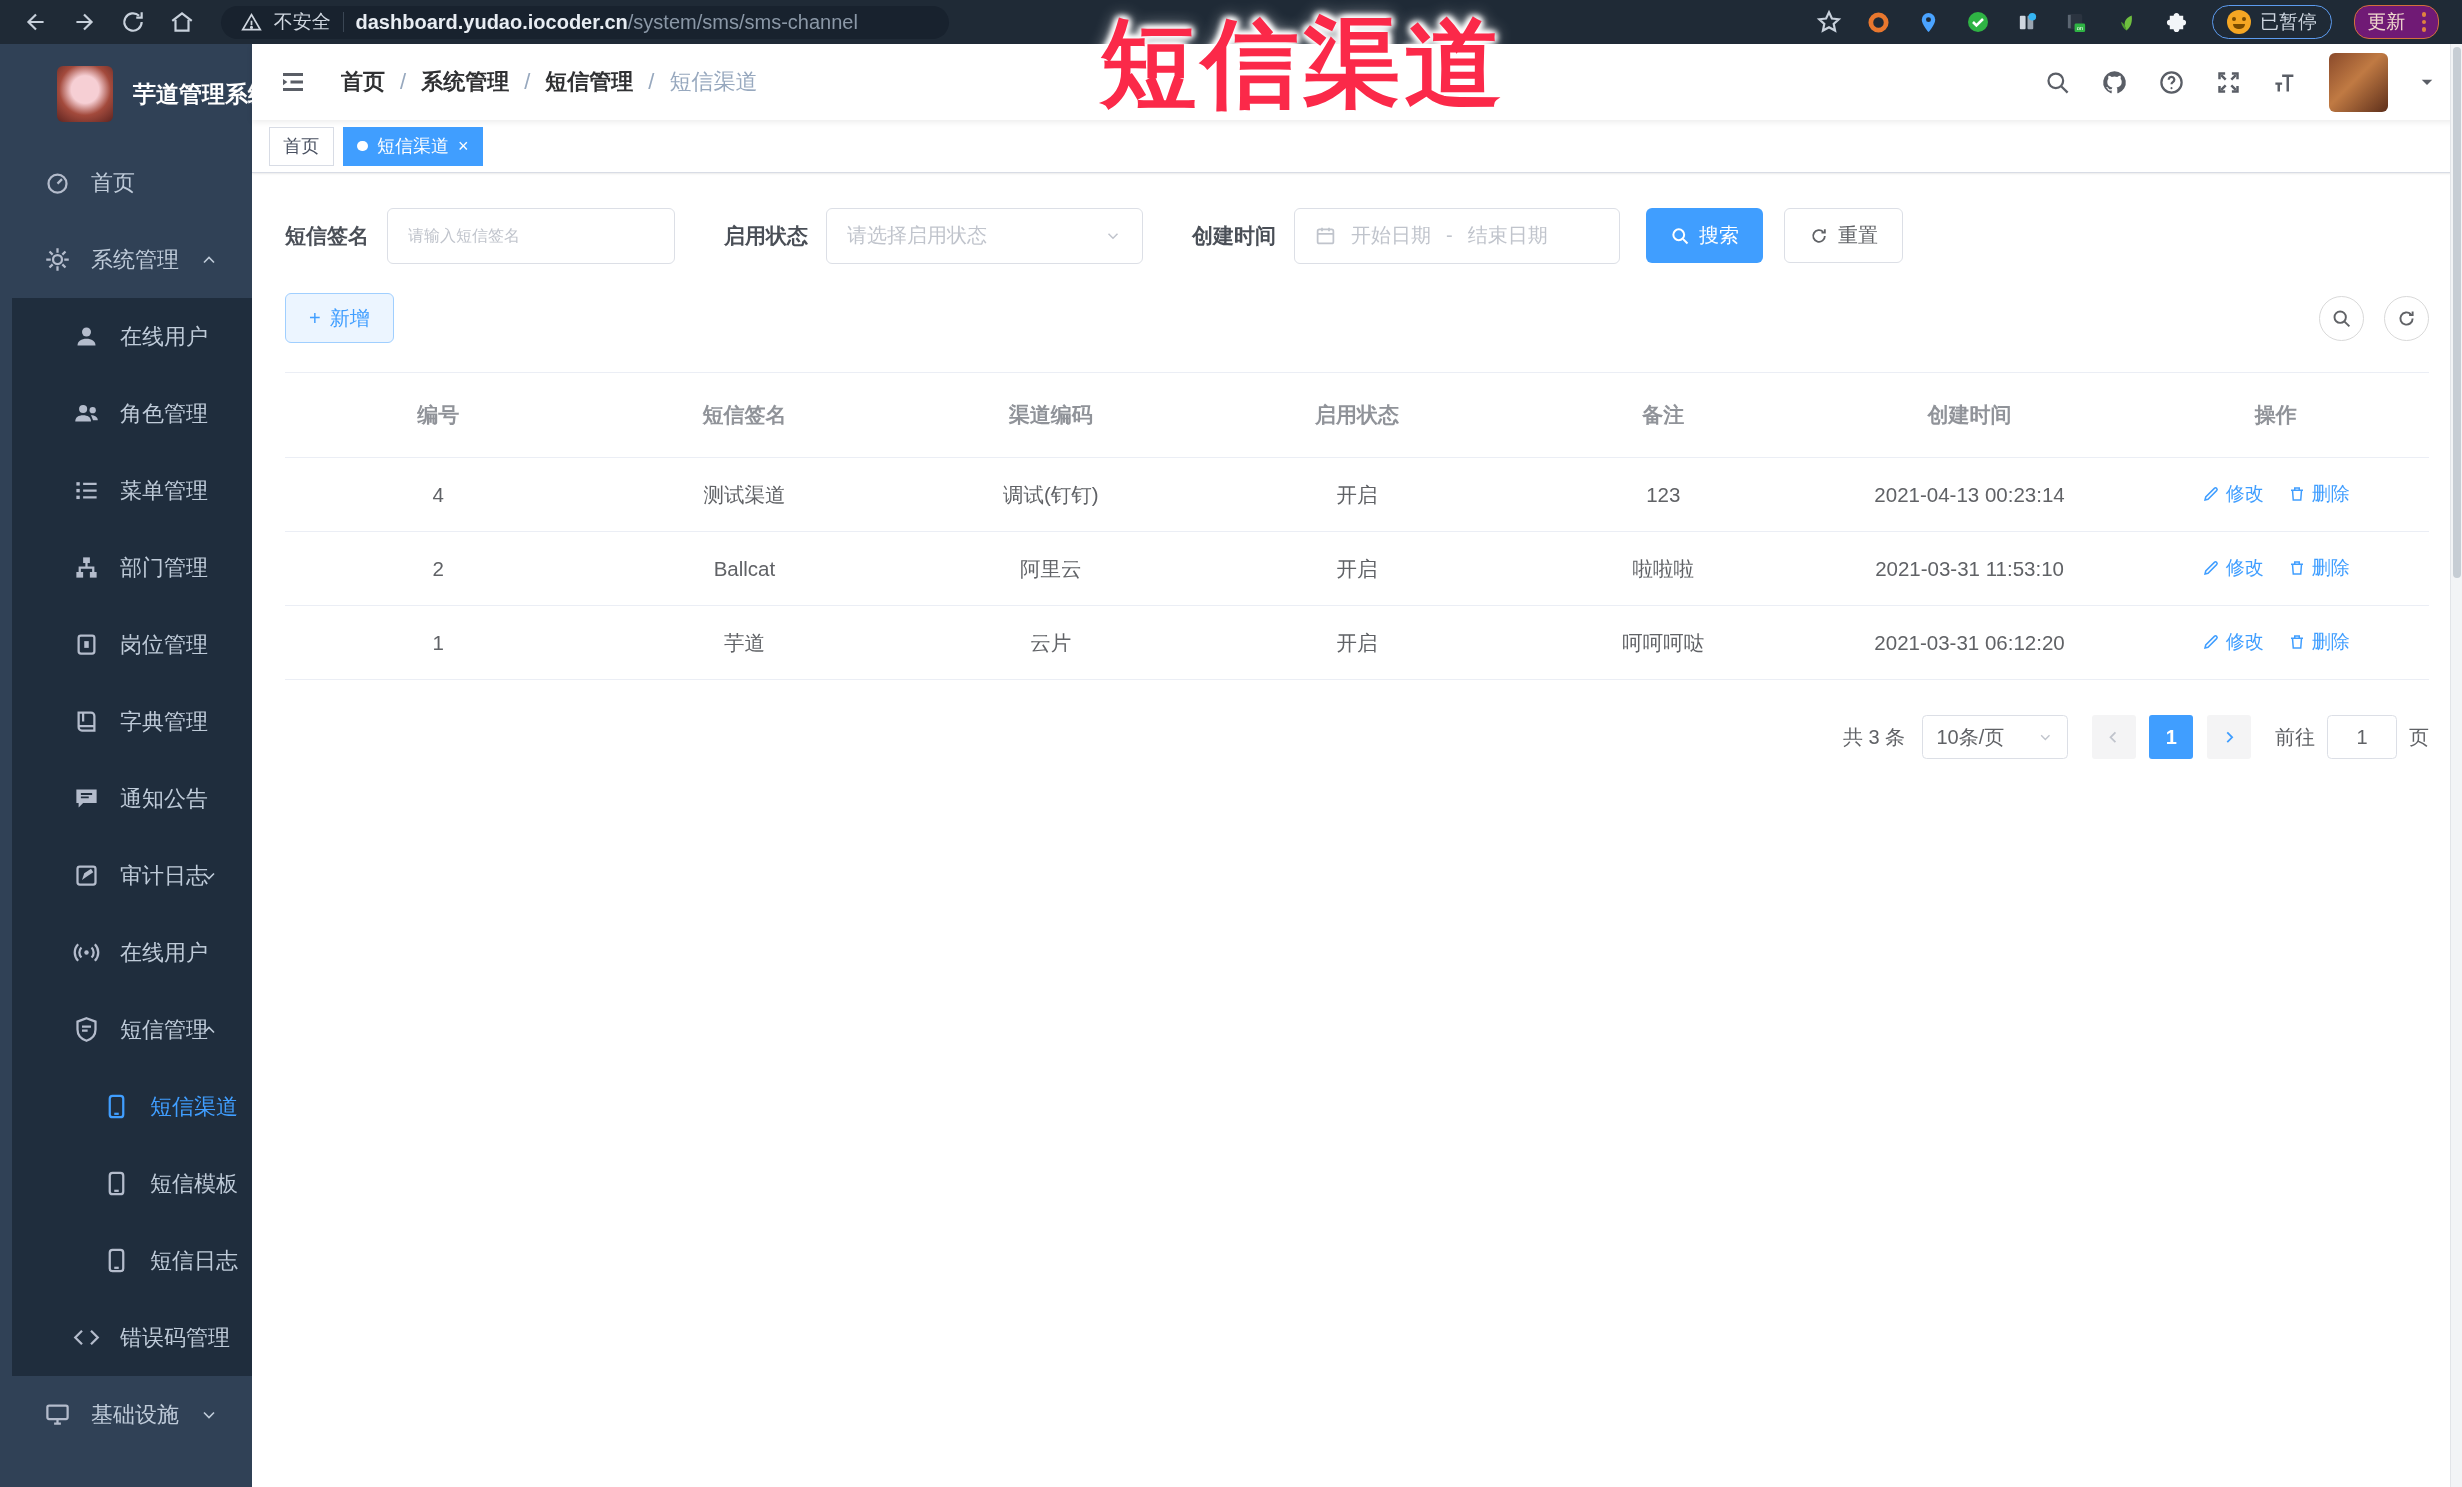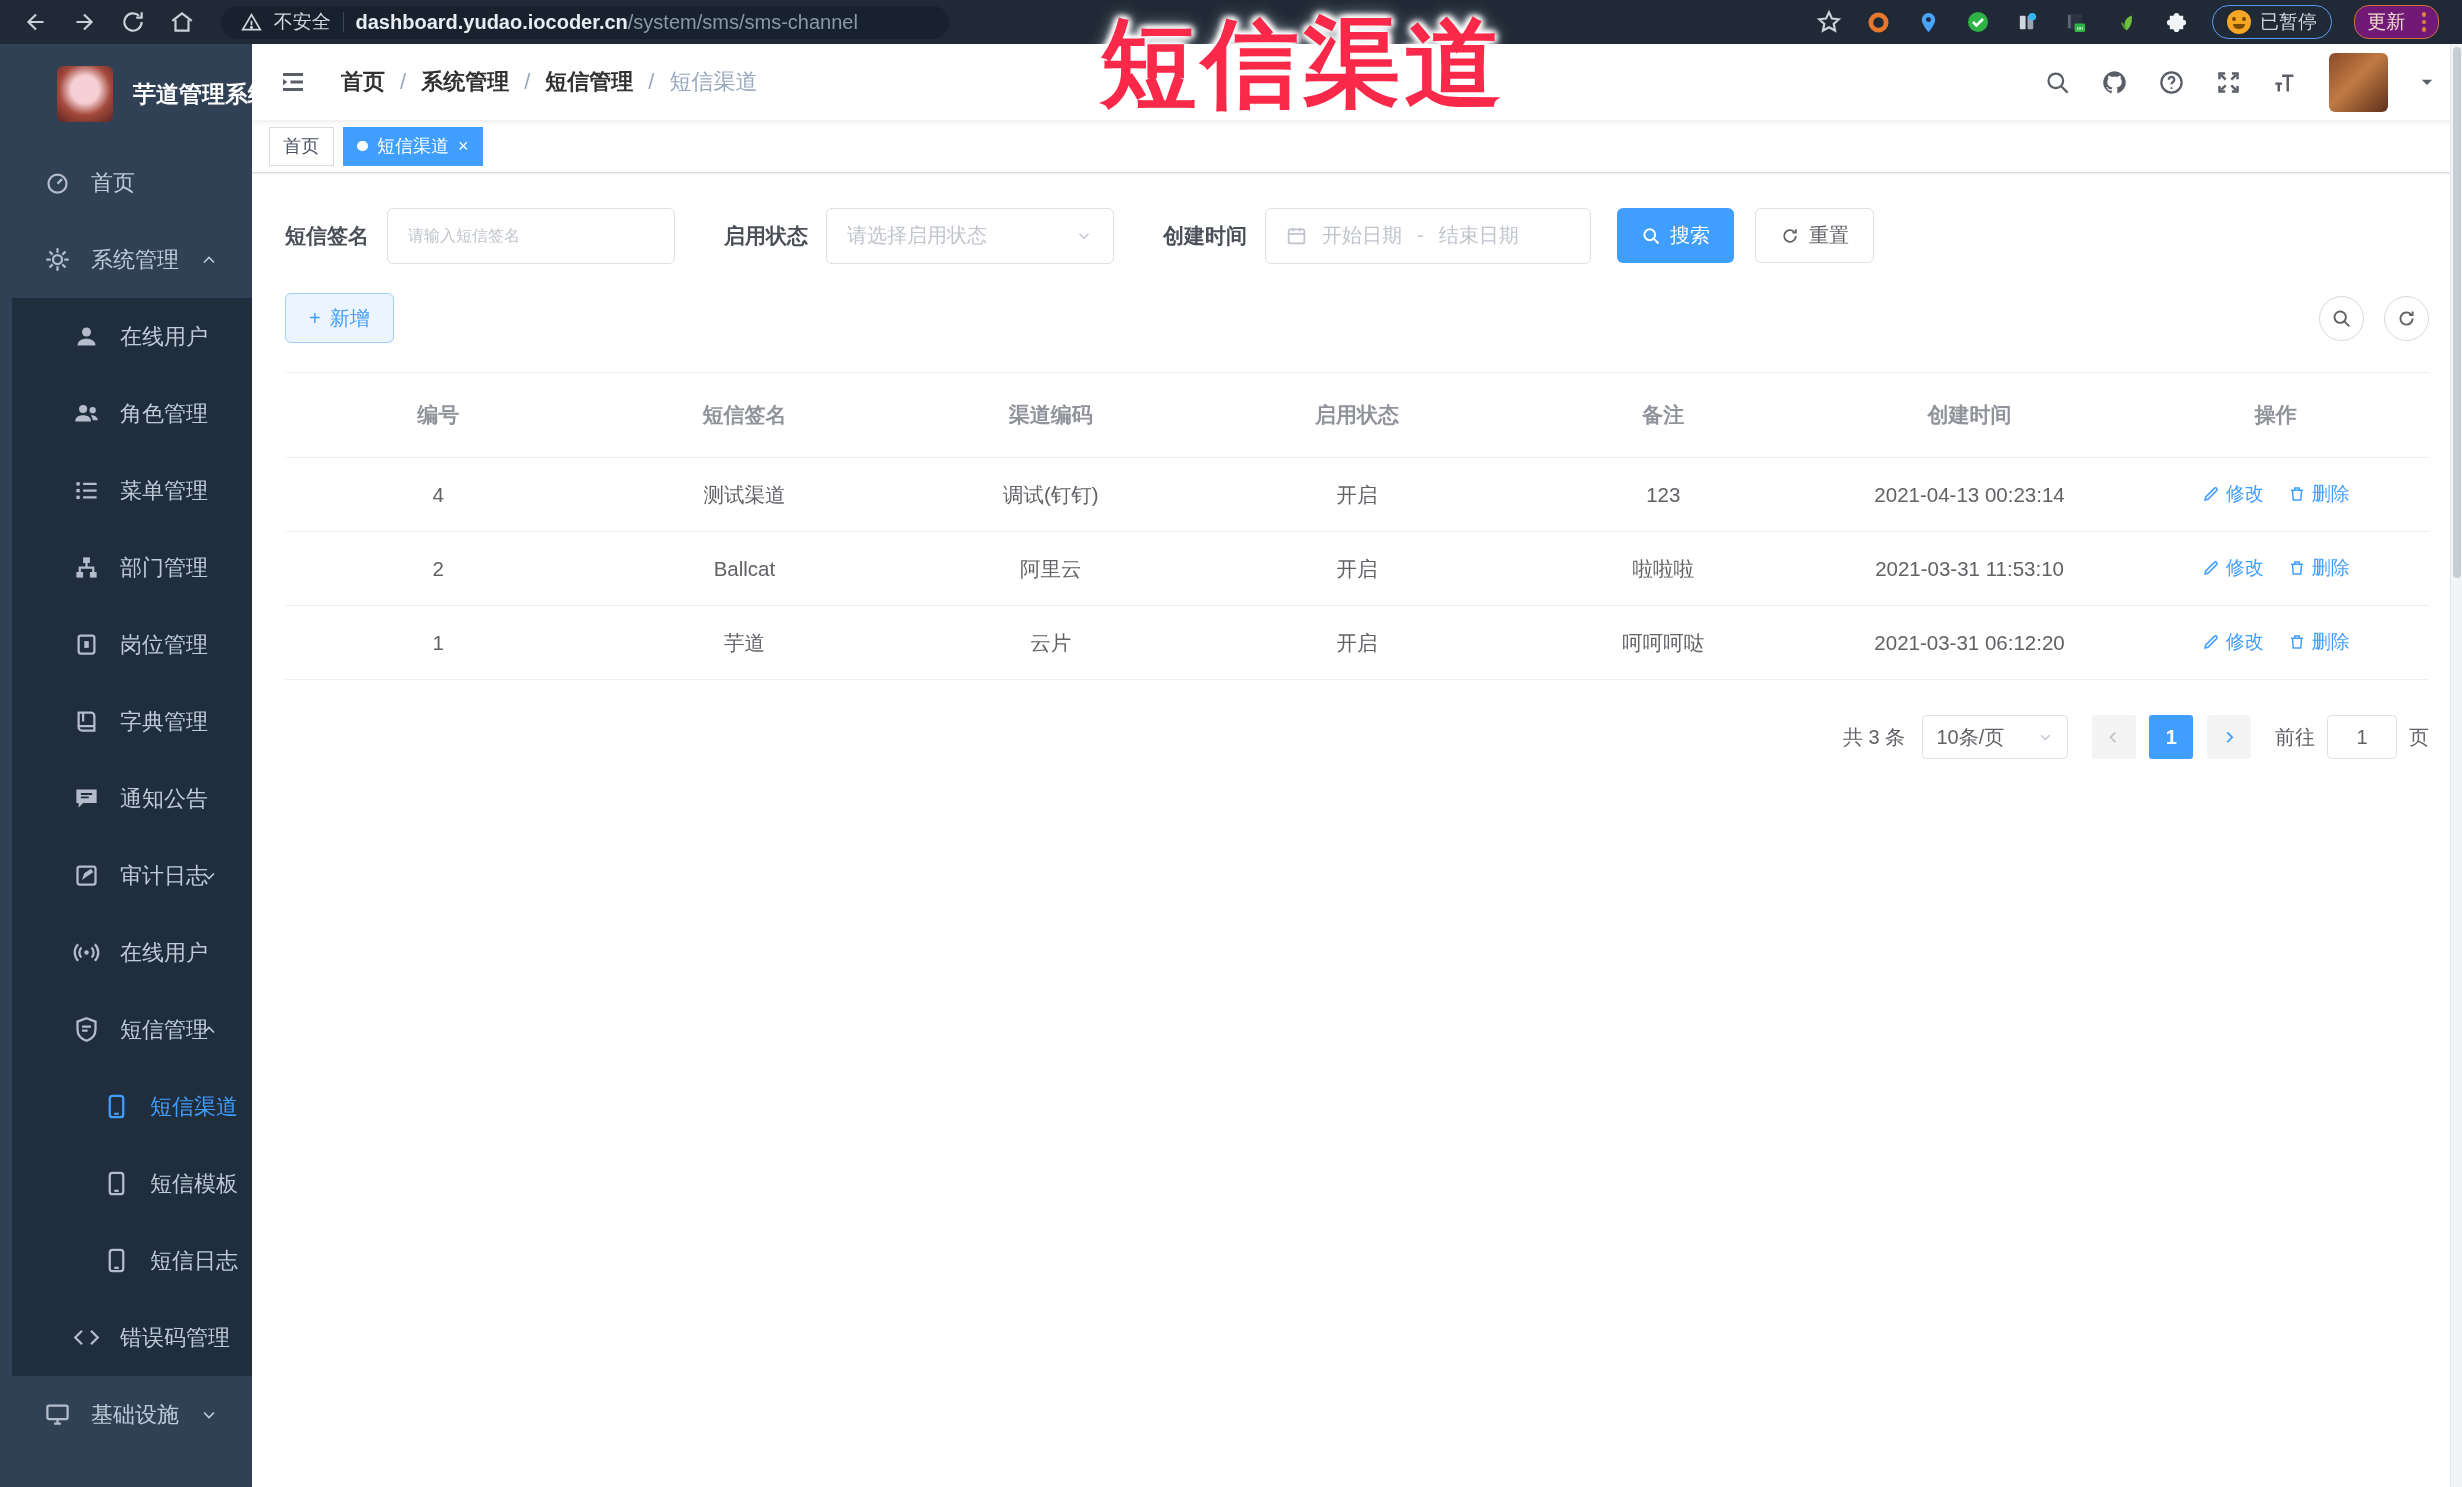--- a/index.html
+++ b/index.html
@@ -84,21 +84,21 @@
 
   .search-form { display:flex; align-items:center; height:61px; }
   .f-label { font-size:21px; color:#4a4f57; font-weight:bold; margin-right:18px; white-space:nowrap; }
   .f-box { height:56px; border:0.8px solid #dcdfe6; border-radius:6px; background:#fff;
     display:flex; align-items:center; padding:0 20px; font-size:20px; color:#606266; }
   .ph { color:#c0c4cc; }
   .f-input { width:288px; }
   .f-input input { border:none; outline:none; width:100%; font-size:16px; color:#4d7c0f;
     font-family:inherit; }
   .f-input input::placeholder { color:#c0c4cc; }
-  .f-select { width:288px; justify-content:space-between; }
+  .f-select { width:317px; justify-content:space-between; }
   .f-select .arrow { width:18px; height:18px; color:#c0c4cc; }
   .f-date { width:326px; gap:15px; }
   .f-date .cal { width:21px; height:21px; color:#c0c4cc; flex:none; }
   .gap { width:49px; flex:none; }
   .btn { height:55px; border-radius:6px; font-size:20px; display:flex; align-items:center;
     gap:9px; padding:0 24px; cursor:pointer; white-space:nowrap; }
   .btn-search { background:#409eff; color:#fff; margin-left:26px; }
   .btn-reset { background:#fff; color:#606266; border:0.8px solid #dcdfe6; margin-left:21px; }
   .btn .b-ic { width:20px; height:20px; }
 

